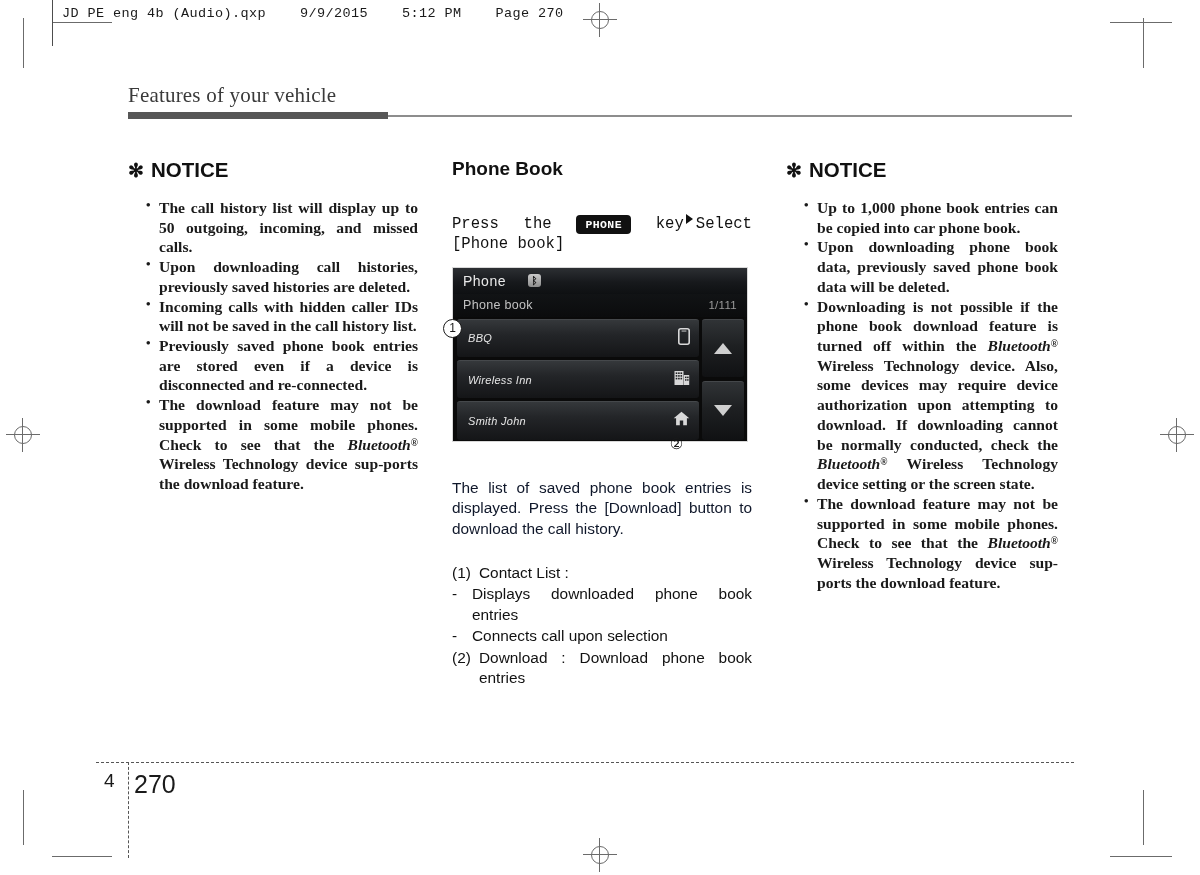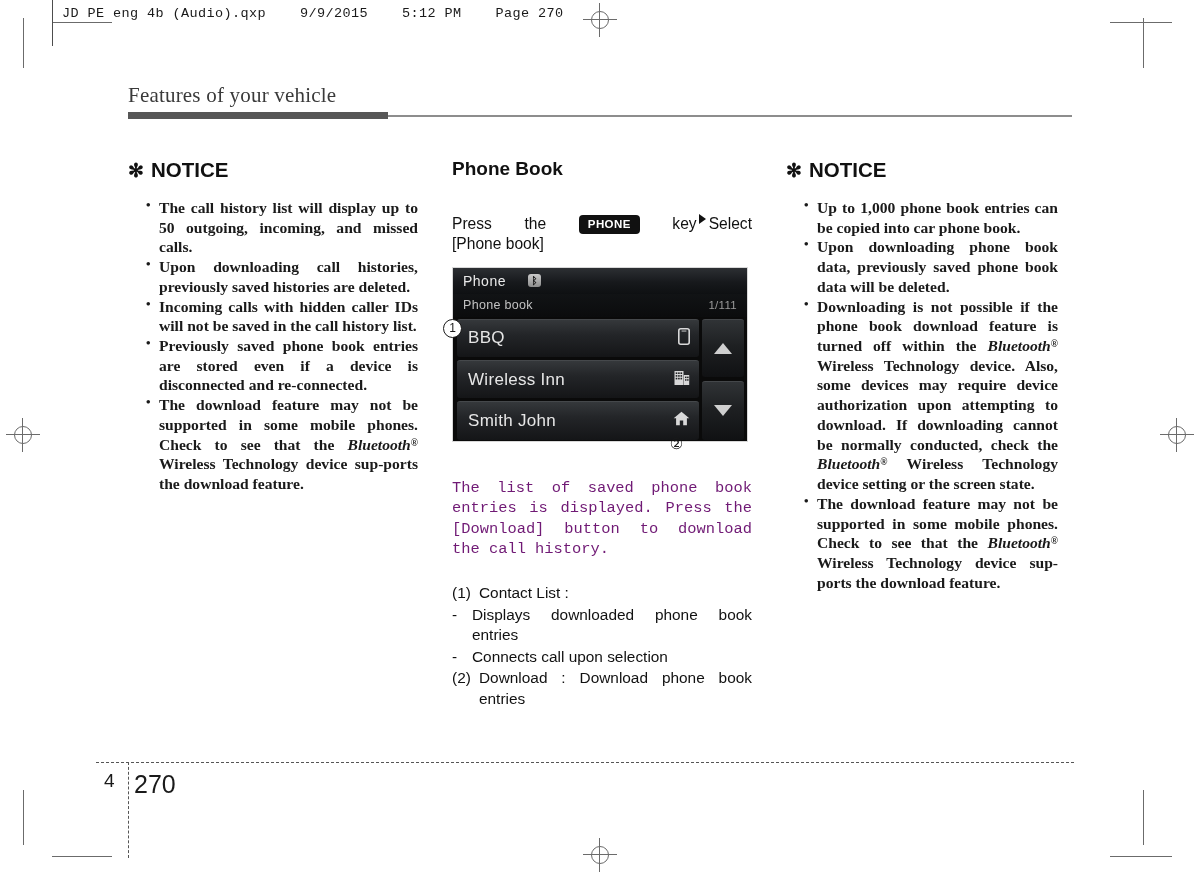--- a/index.html
+++ b/index.html
@@ -88,21 +88,21 @@
   ul.notice-list > li i { font-style: italic; }
   ul.notice-list > li sup { font-size: .62em; vertical-align: .38em; }
 
   
   .section-head {
     font-family: "Liberation Sans", sans-serif;
     font-weight: bold; font-size: 19px; color: #111;
     margin: 0 0 34px 0;
   }
   .press-line {
-    font-family: Liberation Sans, sans-serif;
+    font-family: Liberation Mono, monospace;
     font-size: 15.6px; color: #111; line-height: 1.3;
     margin-bottom: 10px;
   }
   .press-row {
     display: flex; align-items: center; justify-content: space-between;
     width: 100%;
   }
   .key-badge {
     display: inline-block;
     background: #111; color: #fff;
@@ -114,22 +114,22 @@
   .tri-right {
     display: inline-block;
     width: 0; height: 0;
     border-left: 7px solid #111;
     border-top: 5px solid transparent;
     border-bottom: 5px solid transparent;
     margin: 0 3px 0 2px;
   }
 
   .body-para {
-    font-family: Liberation Mono, monospace;
-    font-size: 15.4px; line-height: 1.33; color: #701a75;
+    font-family: Liberation Sans, sans-serif;
+    font-size: 15.4px; line-height: 1.33; color: #0f172a;
     text-align: justify; text-justify: inter-word; margin-top: 36px;
   }
 
   ol.num-list { list-style: none; margin: 0; padding: 0; }
   ol.num-list li {
     font-family: "Liberation Sans", sans-serif;
     font-size: 15.4px; line-height: 1.33; color: #111;
     position: relative; padding-left: 27px;
     text-align: justify; text-justify: inter-word;
     margin-bottom: 1px;
@@ -176,21 +176,21 @@
   .dev-body { display: flex; height: 126px; padding: 2px 3px 3px 4px; gap: 3px; }
   .dev-listcol { flex: 1; display: flex; flex-direction: column; gap: 3px; }
   .dev-row {
     flex: 1;
     background: linear-gradient(to bottom,#35383b 0%, #232528 40%, #141517 100%);
     border-radius: 3px;
     display: flex; align-items: center; justify-content: space-between;
     padding: 0 9px 0 11px;
     border-top: 1px solid #45484b;
   }
-  .dev-row .nm { color: #e6e6e6; font-size: 17px; letter-spacing: .3px; }
+  .dev-row .nm { color: #e6e6e6; font-size: 11px; letter-spacing: .3px; font-style: italic; }
   .dev-row .ic { opacity: .92; }
 
   .dev-scroll { width: 42px; display: flex; flex-direction: column; gap: 4px; }
   .scroll-btn {
     flex: 1;
     background: linear-gradient(to bottom,#303336 0%, #1e2022 45%, #101113 100%);
     border-radius: 3px;
     border-top: 1px solid #44474a;
     display: flex; align-items: center; justify-content: center;
   }

